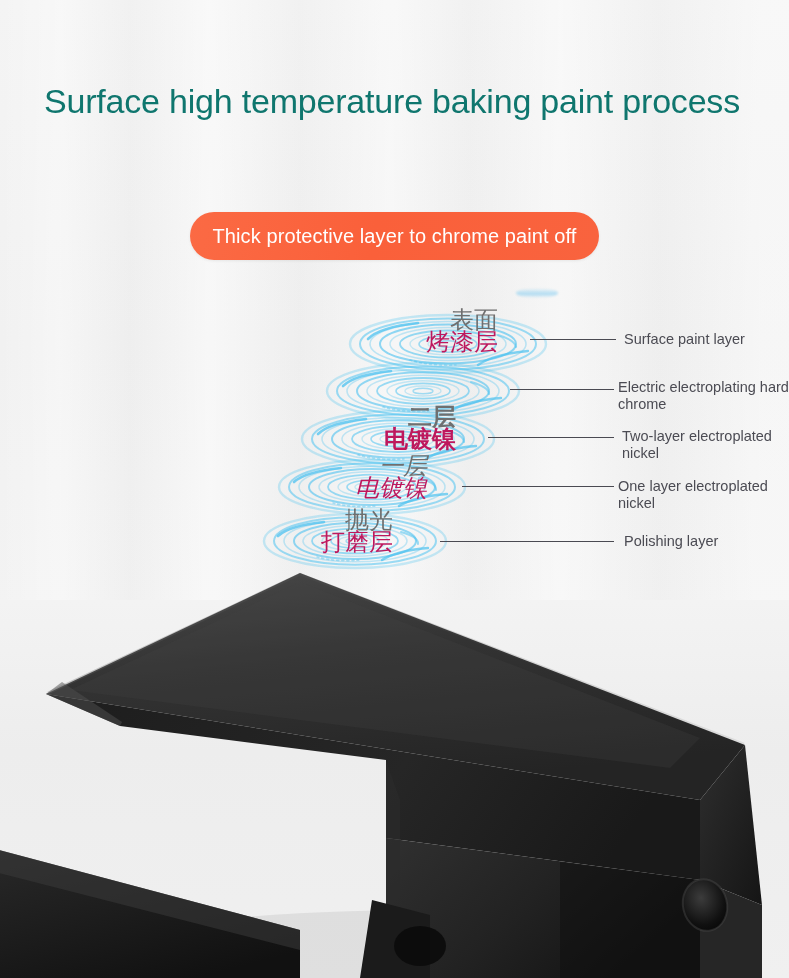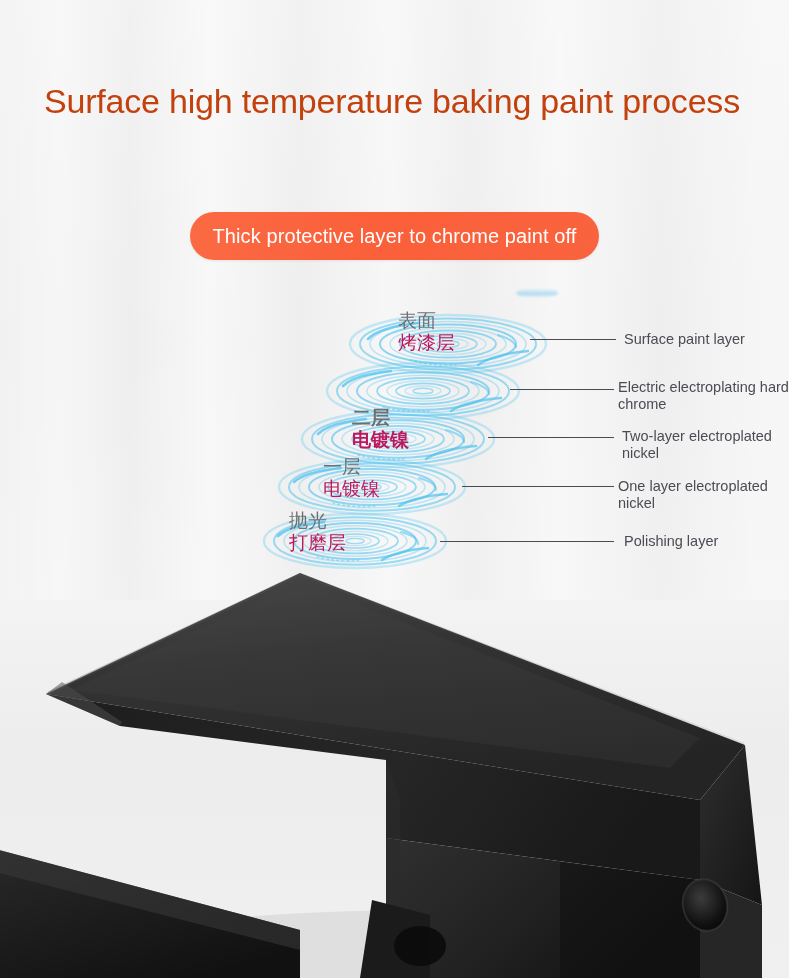--- a/index.html
+++ b/index.html
@@ -67,21 +67,21 @@
   }
 
   
   .headline {
     position: absolute;
     left: 0;
     top: 82px;
     width: 784px;
     text-align: center;
     font-size: 34px;
-    color: #c2410c;
+    color: #0f766e;
     font-weight: normal;
     letter-spacing: -0.2px;
     white-space: nowrap;
   }
 
   
   .pill {
     position: absolute;
     left: 190px;
     top: 212px;
@@ -109,23 +109,23 @@
     width: 789px;
     height: 620px;
   }
   .layer {
     position: absolute;
   }
   .layer svg { display: block; }
 
   .layer-cn {
     position: absolute;
-    text-align: left;
+    text-align: right;
     color: #3b3b3b;
-    font-size: 19px;
+    font-size: 24px;
     line-height: 22px;
     font-family: "DejaVu Sans", sans-serif;
     white-space: nowrap;
     pointer-events: none;
   }
   .layer-cn .cn-top {
     display: block;
     color: #6f6f6f;
   }
   .layer-cn .cn-bottom {
@@ -270,21 +270,21 @@
           <ellipse cx="95" cy="29" rx="25" ry="7" stroke-opacity="0.55" stroke-width="1.6"></ellipse>
           <ellipse cx="95" cy="29" rx="17" ry="4.6" stroke-opacity="0.30" stroke-width="1.3"></ellipse>
           <ellipse cx="95" cy="29" rx="9" ry="2.6" stroke-opacity="0.50" stroke-width="1.4"></ellipse>
           <path d="M 17 24 A 76 22 0 0 1 64 10" stroke-opacity="0.75" stroke-width="2.6" stroke-linecap="round"></path>
           <path d="M 122 48 A 76 22 0 0 1 170 36" stroke-opacity="0.70" stroke-width="2.4" stroke-linecap="round"></path>
           <path d="M 142 20 A 56 16 0 0 1 159 32" stroke-opacity="0.55" stroke-width="2" stroke-linecap="round"></path>
           <path d="M 56 45 A 46 14 0 0 0 100 48" stroke-opacity="0.45" stroke-width="1.6" stroke-dasharray="2 3" stroke-linecap="round"></path>
         </g>
       </svg>
     </div>
-    <div class="layer-cn" style="left:323px; top:455px; width:104px;">
+    <div class="layer-cn" style="left:323px; top:455px; width:104px;font-style:italic;">
       <span class="cn-top">一层</span>
       <span class="cn-bottom">电镀镍</span>
     </div>
     <div class="leader" style="left:462px; top:486px; width:152px;"></div>
     <div class="en-label" style="left:618px; top:478px; width:172px;">One layer electroplated nickel</div>
 
     <div class="layer" style="left:262px; top:512px;">
       <svg width="186" height="58" viewBox="0 0 186 58">
         <g fill="none" stroke="#4cc2f0">
           <ellipse cx="93" cy="29" rx="91" ry="27" stroke-opacity="0.30" stroke-width="2.4"></ellipse>

